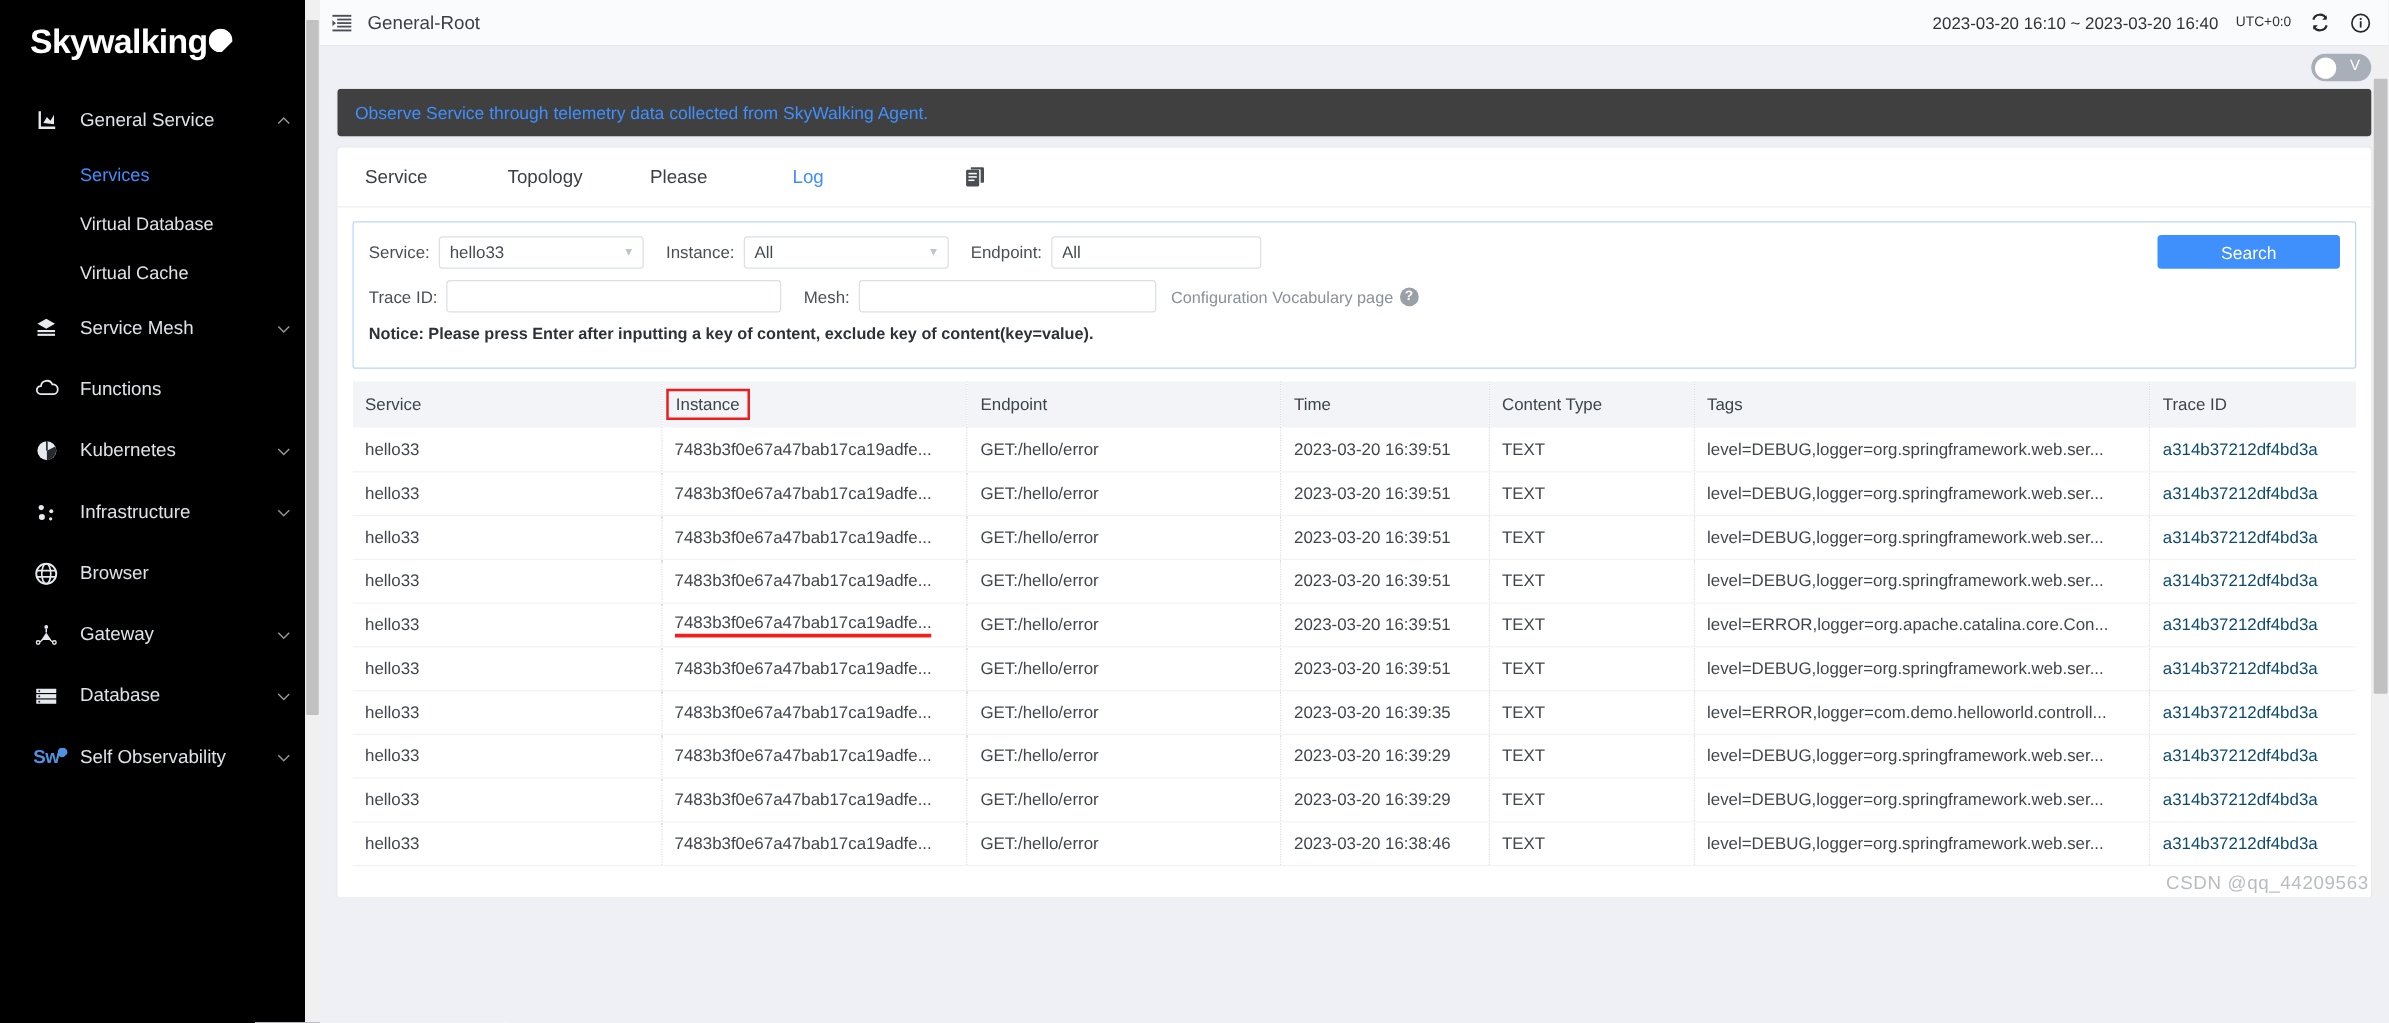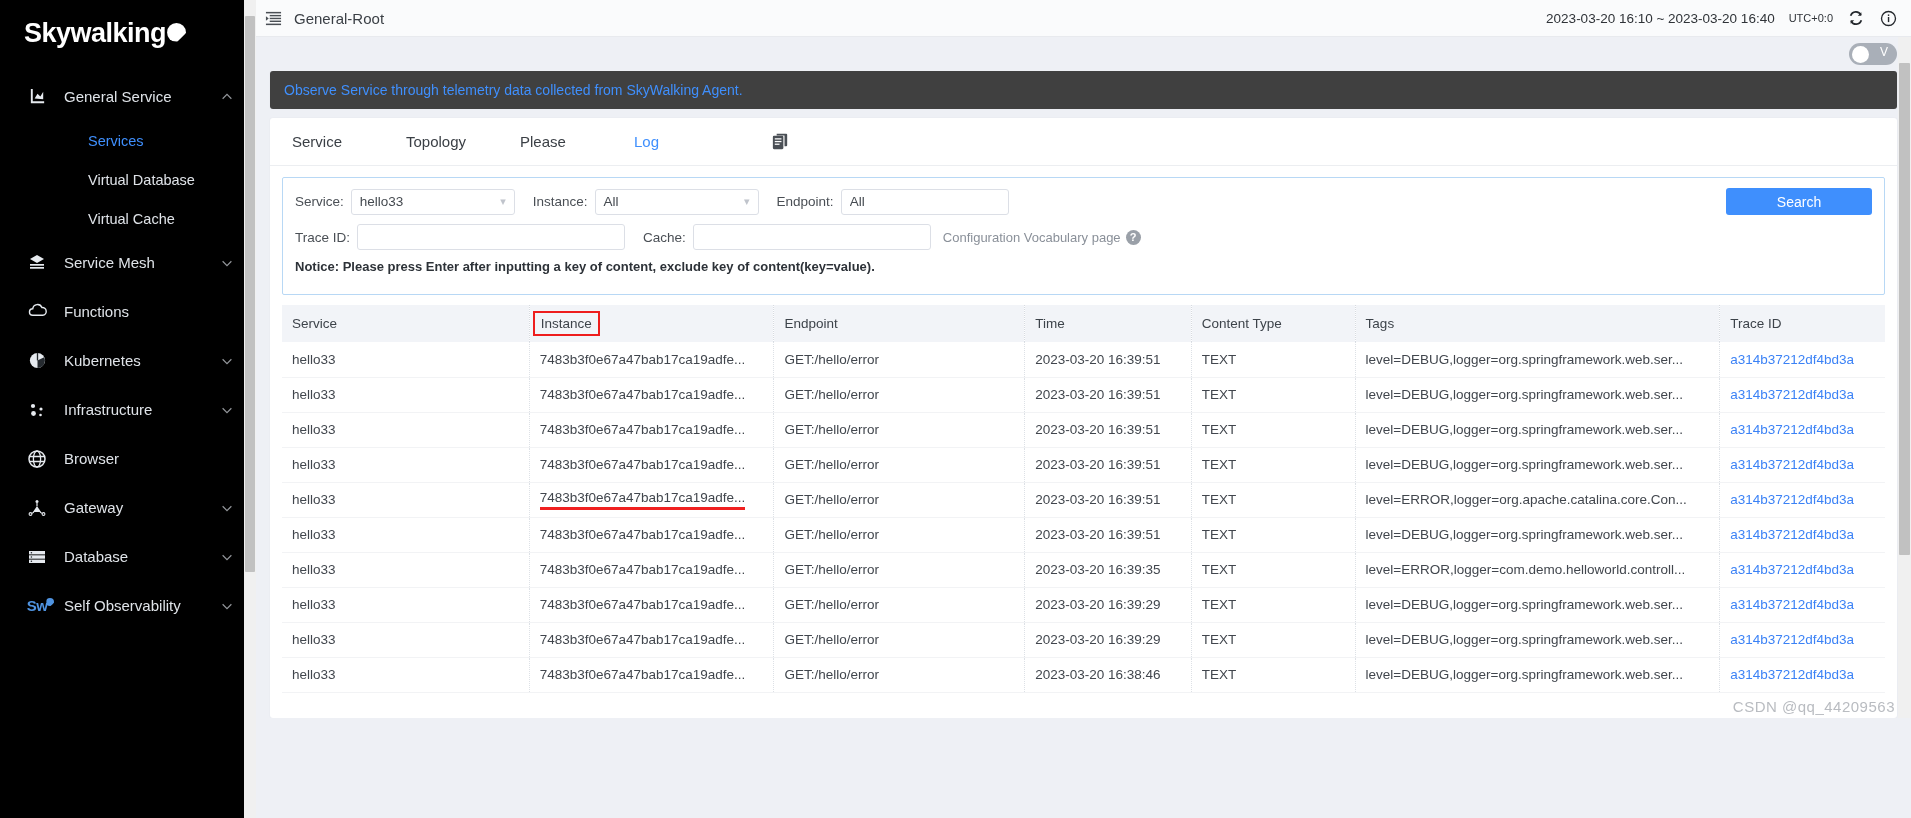--- a/index.html
+++ b/index.html
@@ -35,21 +35,21 @@
     height: 49px; padding: 0 22px 0 24px;
     cursor: pointer; font-size: 15px; color: #dfe3e8;
     position: relative;
   }
   .nav-icon { width: 26px; min-width: 26px; display: flex; align-items: center; justify-content: center; margin-right: 14px; }
   .nav-icon svg { display: block; }
   .nav-label { flex: 1; white-space: nowrap; }
   .chev { width: 14px; height: 14px; opacity: .7; }
   .sub-item {
     display: flex; align-items: center;
-    height: 39px; padding-left: 88px; font-size: 14.5px;
+    height: 39px; padding-left: 64px; font-size: 14.5px;
     cursor: pointer; color: #dfe3e8;
   }
   .sub-item.active { color: #3f8ffd; }
   .sw-mini { font-size: 15px; font-weight: bold; color: #4f93e0; letter-spacing: -0.5px; position: relative; }
   .sw-mini::after {
     content: ""; position: absolute; right: -7px; top: 1px;
     width: 8px; height: 8px; border-radius: 50%; background: #4f93e0;
     clip-path: polygon(0% 0%, 100% 0%, 100% 55%, 55% 100%, 0% 100%);
   }
 
@@ -129,21 +129,21 @@
     font-size: 13.5px; color: #3d434a; padding-left: 10px;
     border-right: 1px dotted #d6dae0; position: relative;
   }
   thead th:last-child { border-right: none; }
   tbody td {
     height: 35px; font-size: 13.5px; color: #41464d; padding-left: 10px;
     border-right: 1px dotted #dde1e6; border-bottom: 1px solid #f2f3f5;
     overflow: hidden; white-space: nowrap; text-overflow: ellipsis;
   }
   tbody td:last-child { border-right: none; }
-  td.trace { color: #3b82f6; cursor: pointer; }
+  td.trace { color: #0c4a6e; cursor: pointer; }
   .hl-header { outline: 2.5px solid #ee1d1d; outline-offset: 0; padding: 3px 6px; display: inline-block; margin-left: -5px; }
   .red-underline { border-bottom: 3px solid #f02020; padding-bottom: 2px; display: inline-block; }
 
   
   .page-scroll { position: absolute; right: 0; top: 37px; width: 13px; height: 781px; background: #f0f0f0; }
   .page-thumb { position: absolute; left: 1px; top: 26px; width: 11px; height: 492px; background: #c1c1c1; border-radius: 1px; }
 
   .watermark {
     position: absolute; right: 16px; bottom: 3px;
     font-size: 15px; color: #b9bcc1; letter-spacing: .5px;
@@ -379,21 +379,21 @@
             </div>
             <span class="flabel" style="margin-left:18px">Endpoint:</span>
             <input class="txt ep" value="All" style="">
             <div class="search-btn">
               <span>Search</span>
             </div>
           </div>
           <div class="srow">
             <span class="flabel">Trace ID:</span>
             <input class="txt traceid" placeholder="" style="">
-            <span class="flabel" style="margin-left:18px">Cache:</span>
+            <span class="flabel" style="margin-left:18px">Mesh:</span>
             <input class="txt tags-in" placeholder="" style="">
             <div class="vocab">
               <span>Configuration Vocabulary page</span>
               <span class="qmark">?</span>
             </div>
           </div>
           <div class="notice">Notice: Please press Enter after inputting a key of content, exclude key of content(key=value).</div>
         </div>
 
         <div class="table-wrap">

